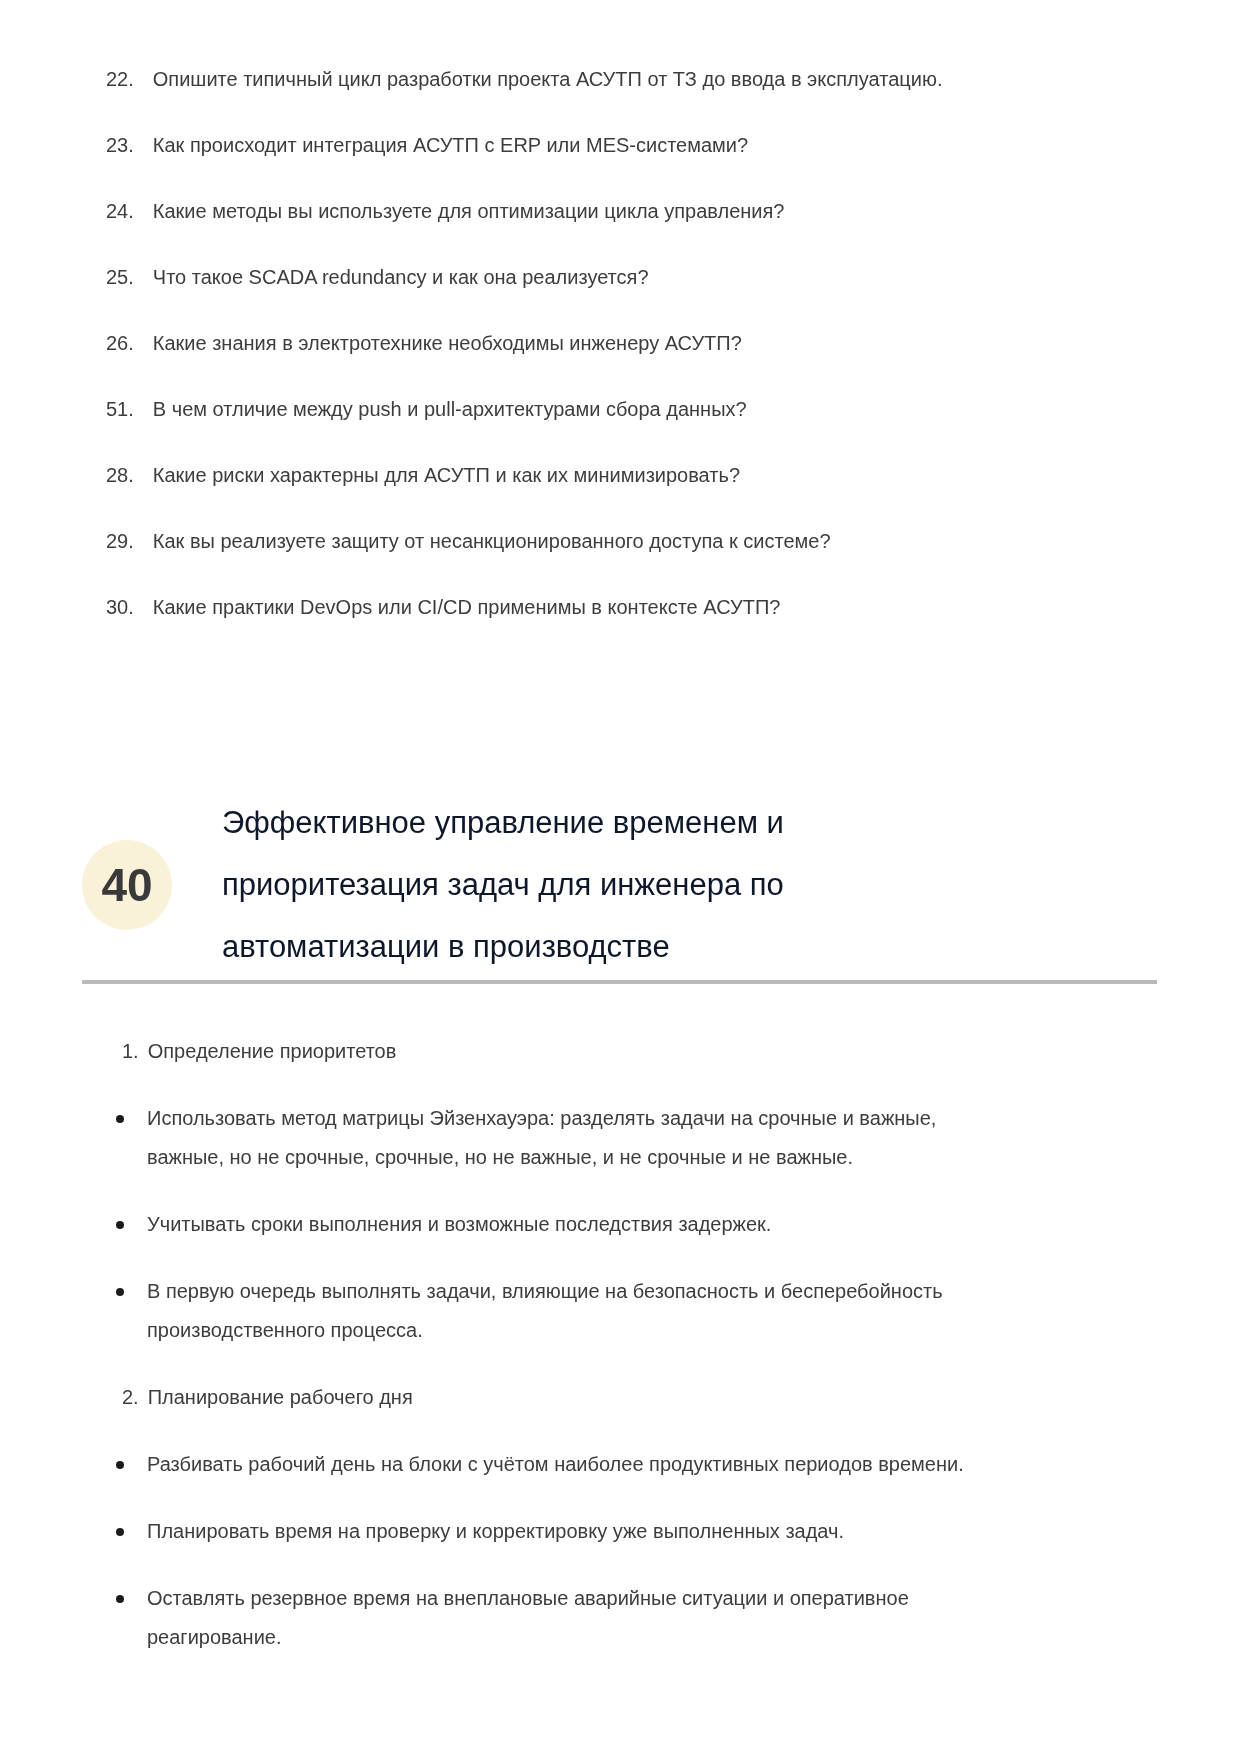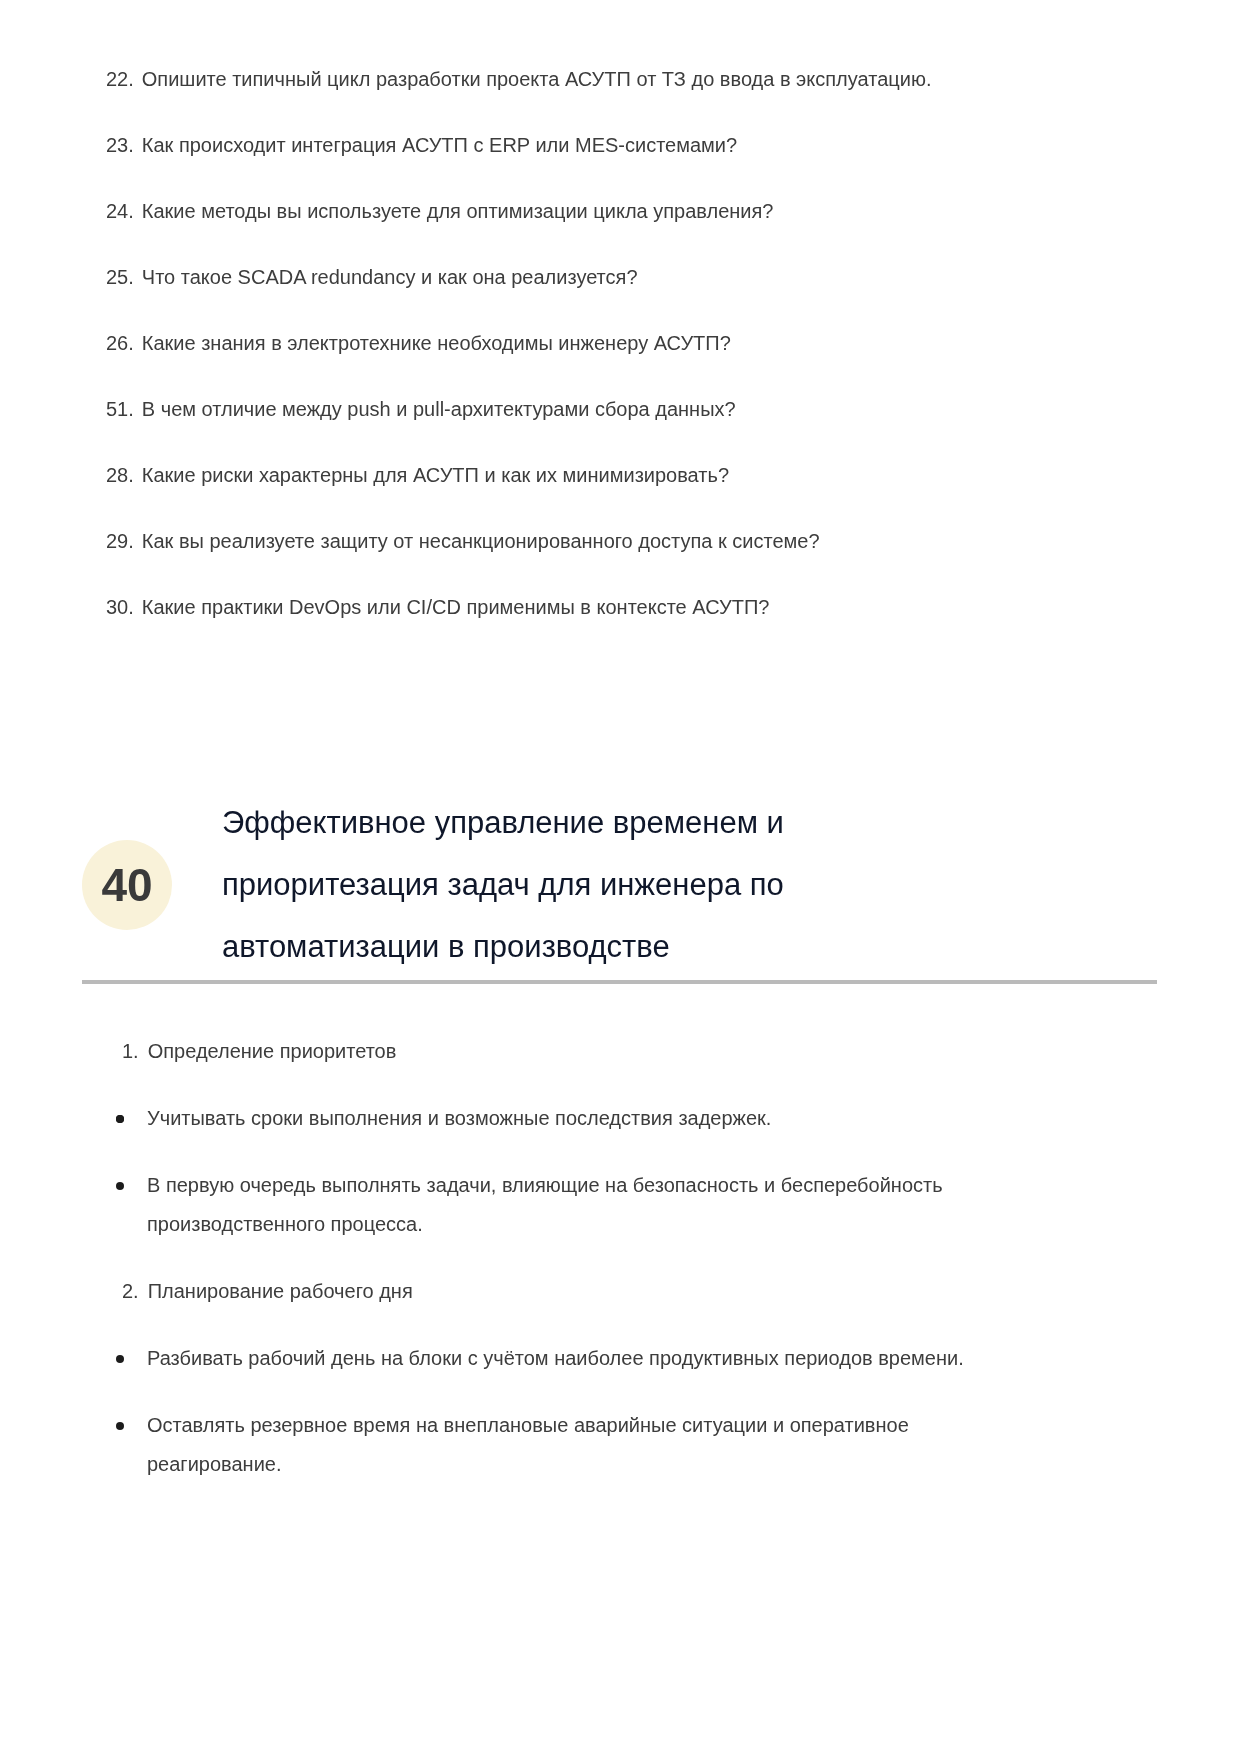--- a/index.html
+++ b/index.html
@@ -21,21 +21,21 @@
     padding: 66px 40px 0 106px;
   }
   .q-item {
     font-size: 20px;
     line-height: 26px;
     margin-bottom: 40px;
     white-space: nowrap;
   }
   .q-num {
     display: inline-block;
-    margin-right: 8px;
+    margin-right: 19px;
   }
 
   
   .section-header {
     margin-top: 172px;
     padding-left: 82px;
     display: flex;
     align-items: center;
     gap: 50px;
   }
@@ -145,34 +145,39 @@
 
 <div class="divider"></div>
 
 <div class="content">
   <div class="c-item numbered">
     <span class="c-num">1.</span>
     <span class="c-text">Определение приоритетов</span>
   </div>
   <div class="c-item bullet">
     <span class="dot"></span>
+    <span class="c-text">Использовать метод матрицы Эйзенхауэра: разделять задачи на срочные и важные, важные, но не срочные, срочные, но не важные, и не срочные и не важные.</span>
   </div>
   <div class="c-item bullet">
     <span class="dot"></span>
     <span class="c-text">Учитывать сроки выполнения и возможные последствия задержек.</span>
   </div>
   <div class="c-item bullet">
     <span class="dot"></span>
     <span class="c-text">В первую очередь выполнять задачи, влияющие на безопасность и бесперебойность производственного процесса.</span>
   </div>
   <div class="c-item numbered">
     <span class="c-num">2.</span>
     <span class="c-text">Планирование рабочего дня</span>
   </div>
   <div class="c-item bullet">
     <span class="dot"></span>
     <span class="c-text">Разбивать рабочий день на блоки с учётом наиболее продуктивных периодов времени.</span>
   </div>
   <div class="c-item bullet">
     <span class="dot"></span>
+    <span class="c-text">Планировать время на проверку и корректировку уже выполненных задач.</span>
+  </div>
+  <div class="c-item bullet">
+    <span class="dot"></span>
     <span class="c-text">Оставлять резервное время на внеплановые аварийные ситуации и оперативное реагирование.</span>
   </div>
 </div>
 
 </body></html>

